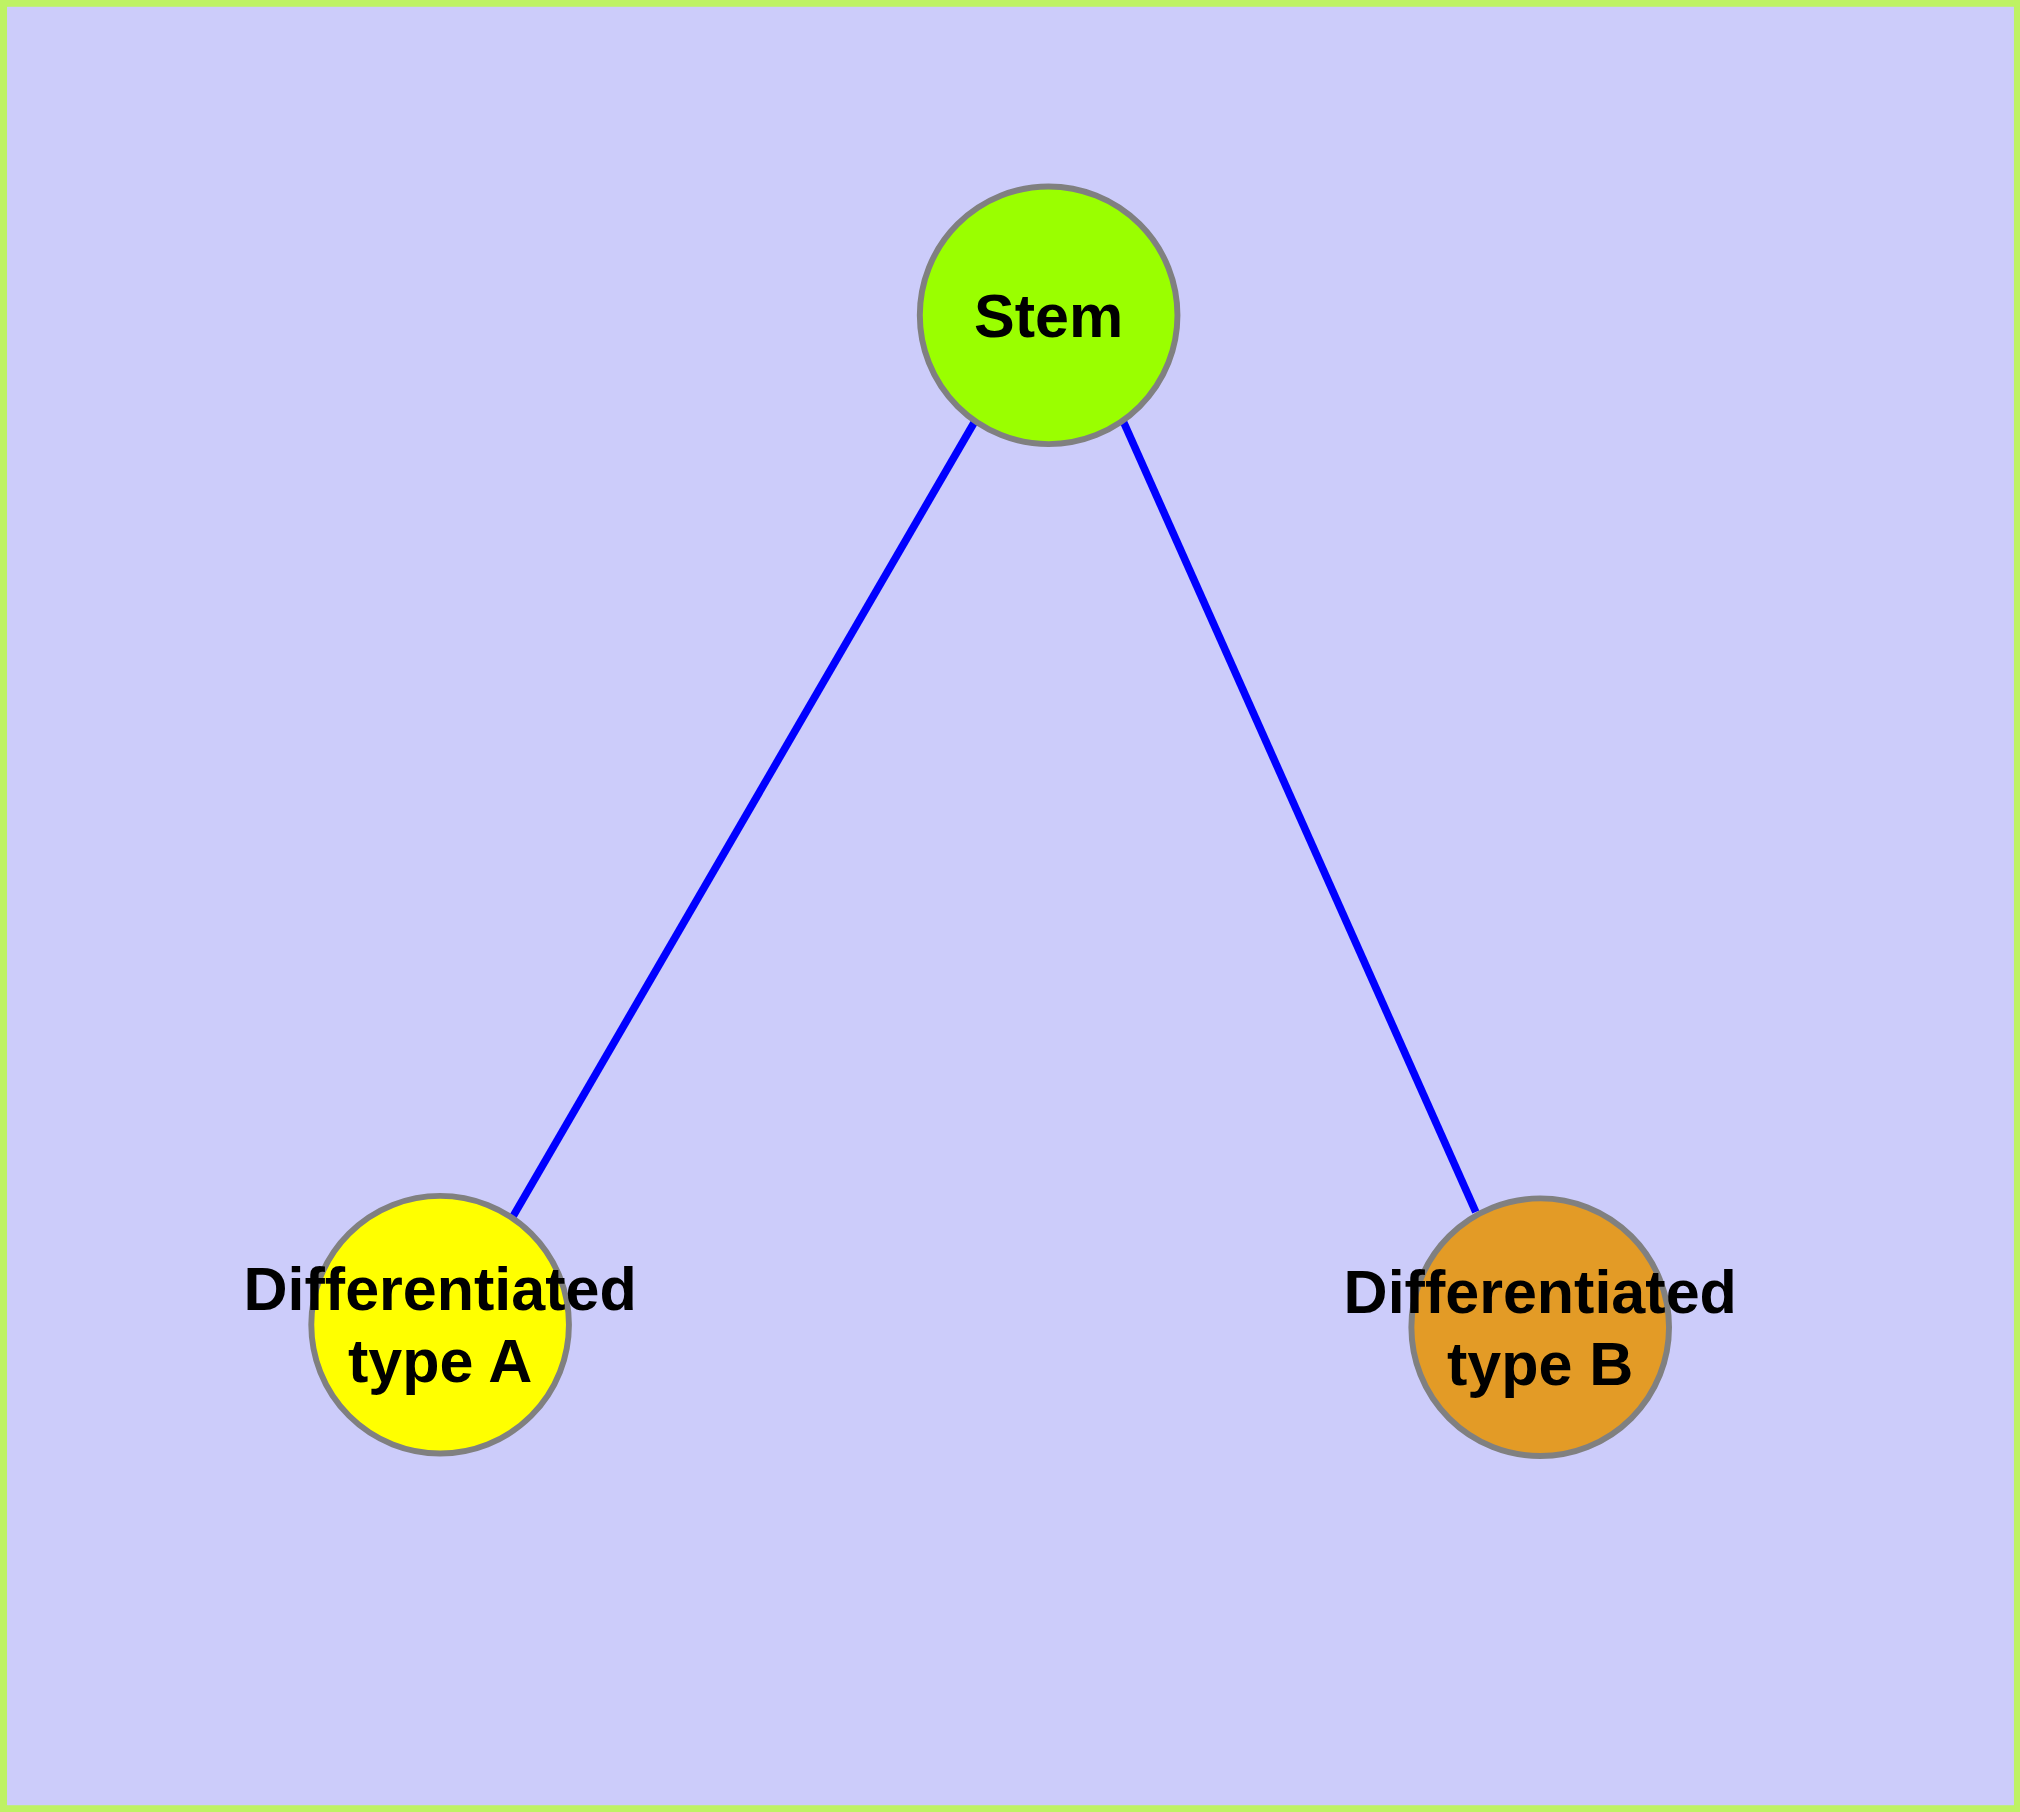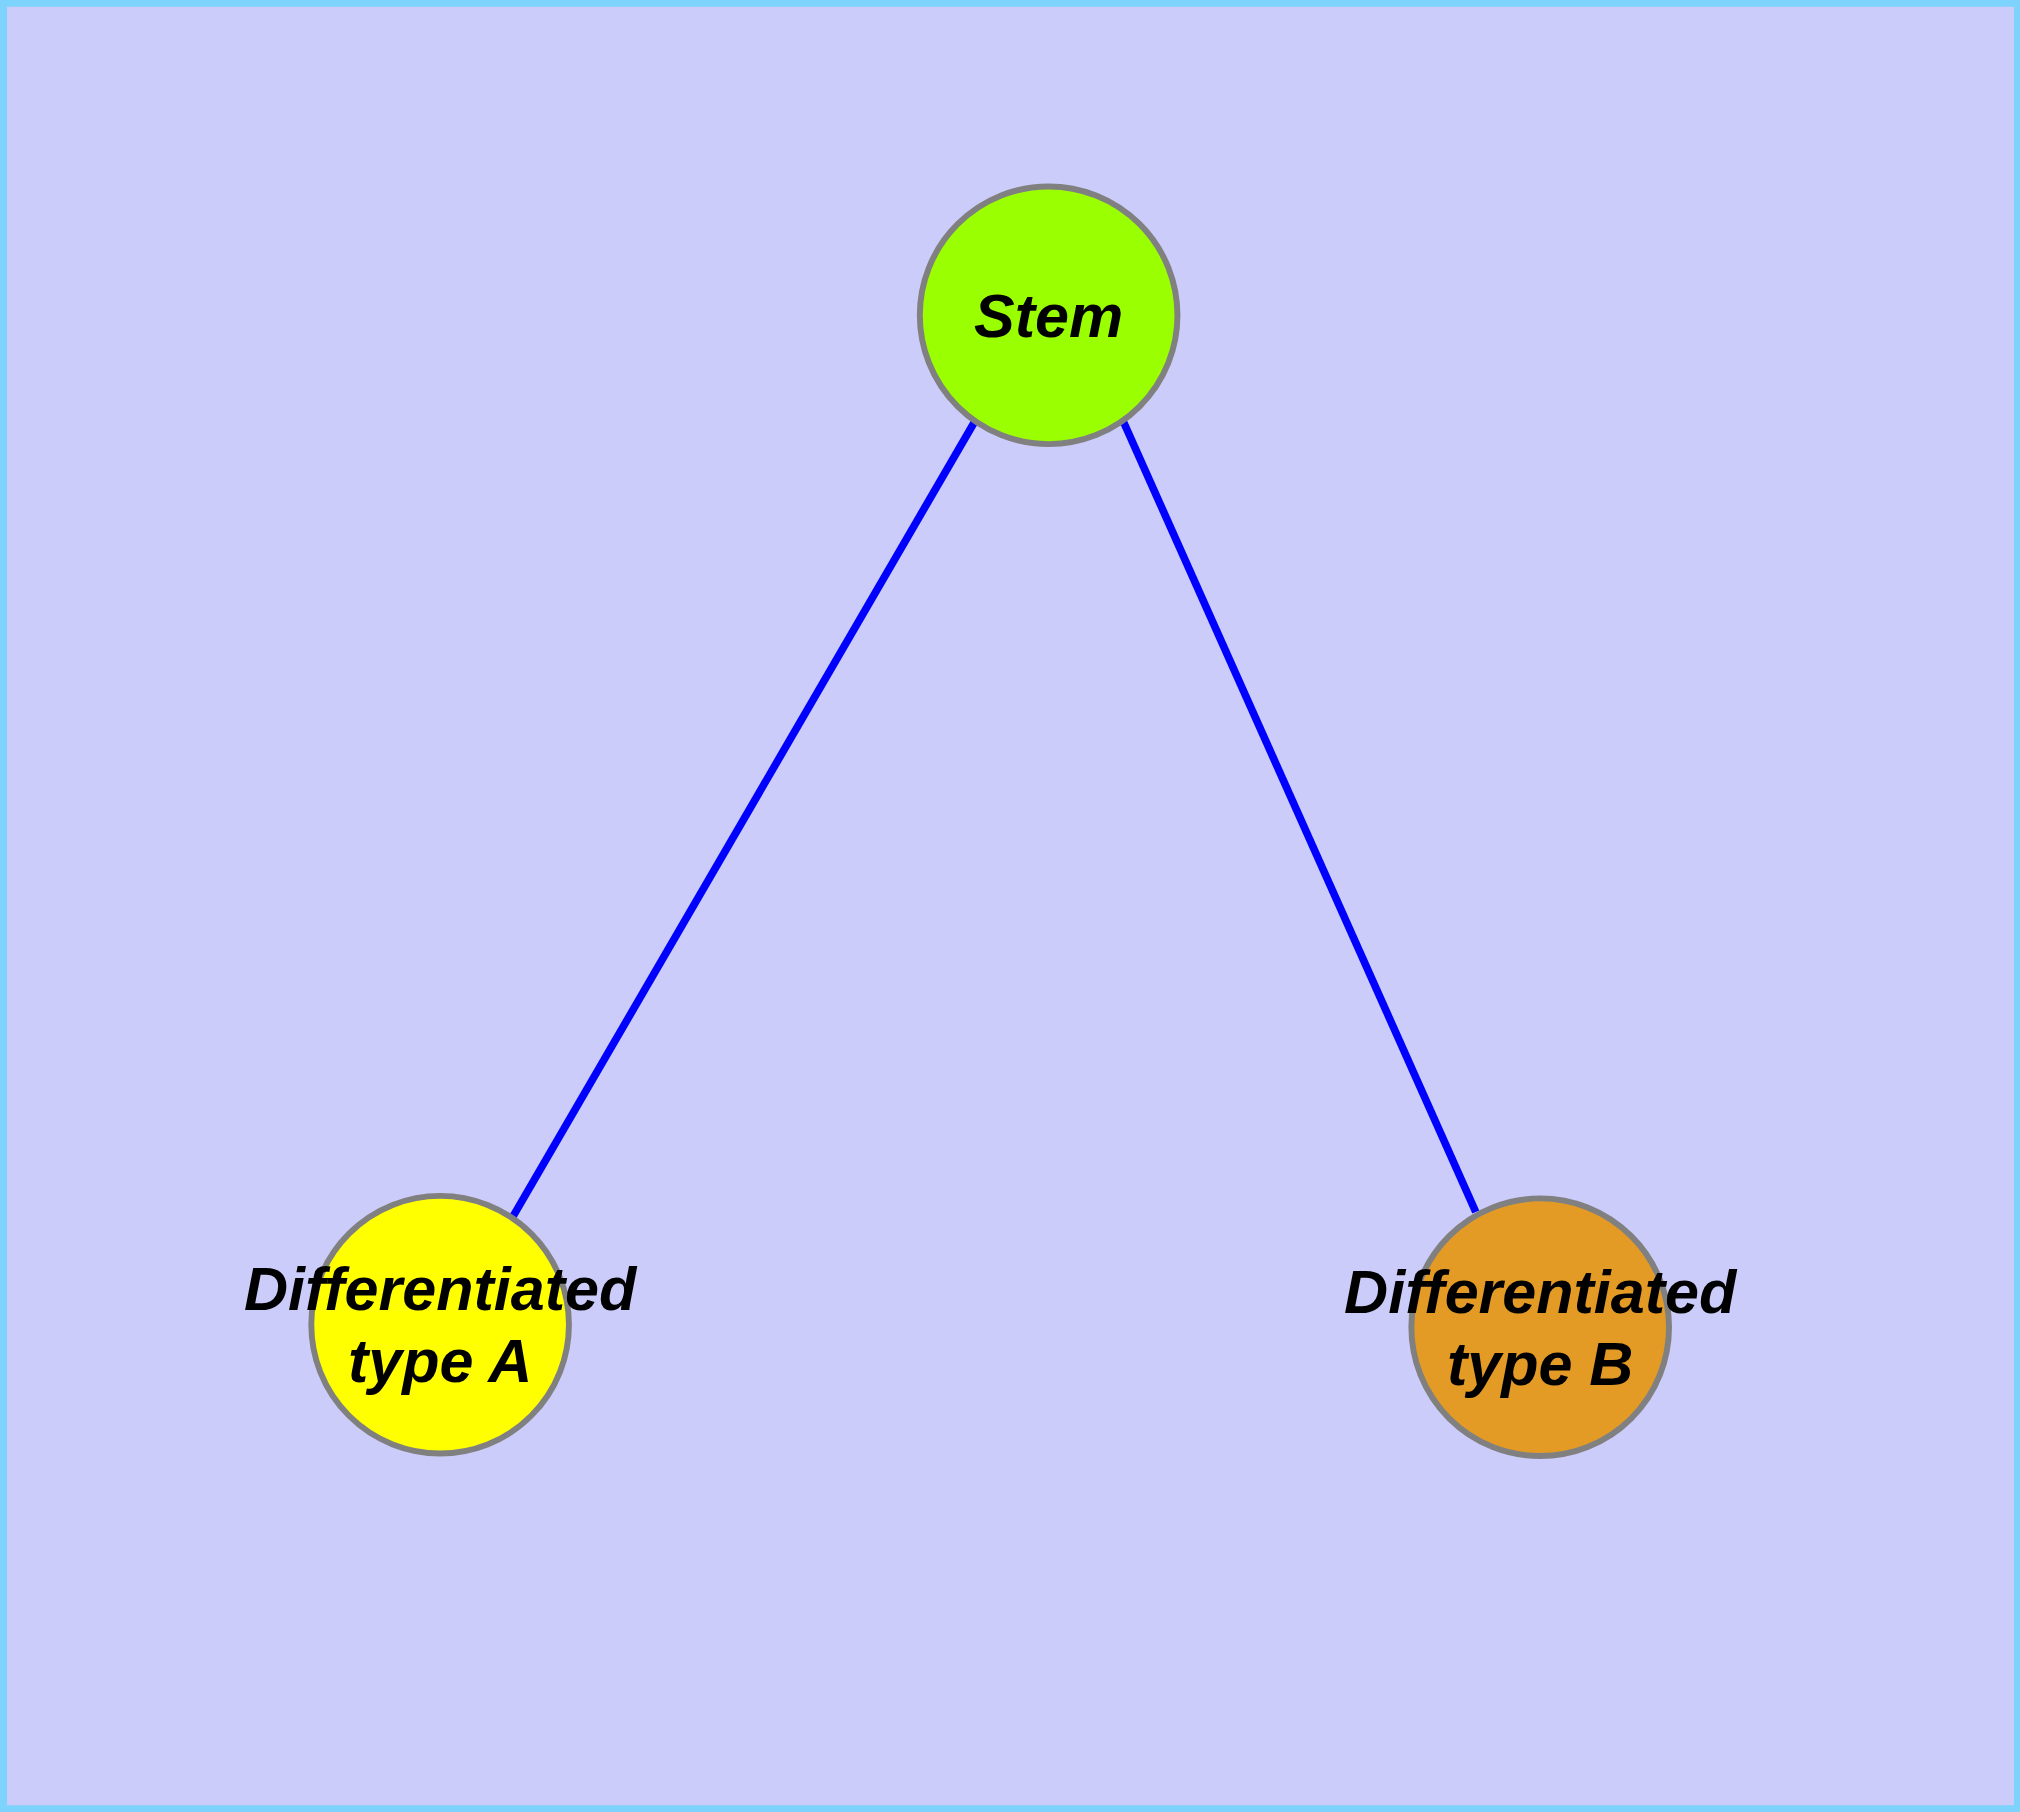--- a/index.html
+++ b/index.html
@@ -10,22 +10,21 @@
   body {
     width: 2021px;
     height: 1812px;
     overflow: hidden;
     font-family: "Liberation Sans", sans-serif;
   }
   #graph-canvas {
     position: relative;
     width: 2021px;
     height: 1812px;
-    background: #7dd3fc;
-    font-style: italic;
+    background: #bef264;
   }
   #graph-svg {
     position: absolute;
     top: 0;
     left: 0;
     width: 2021px;
     height: 1812px;
     display: block;
   }
   .node-label {

